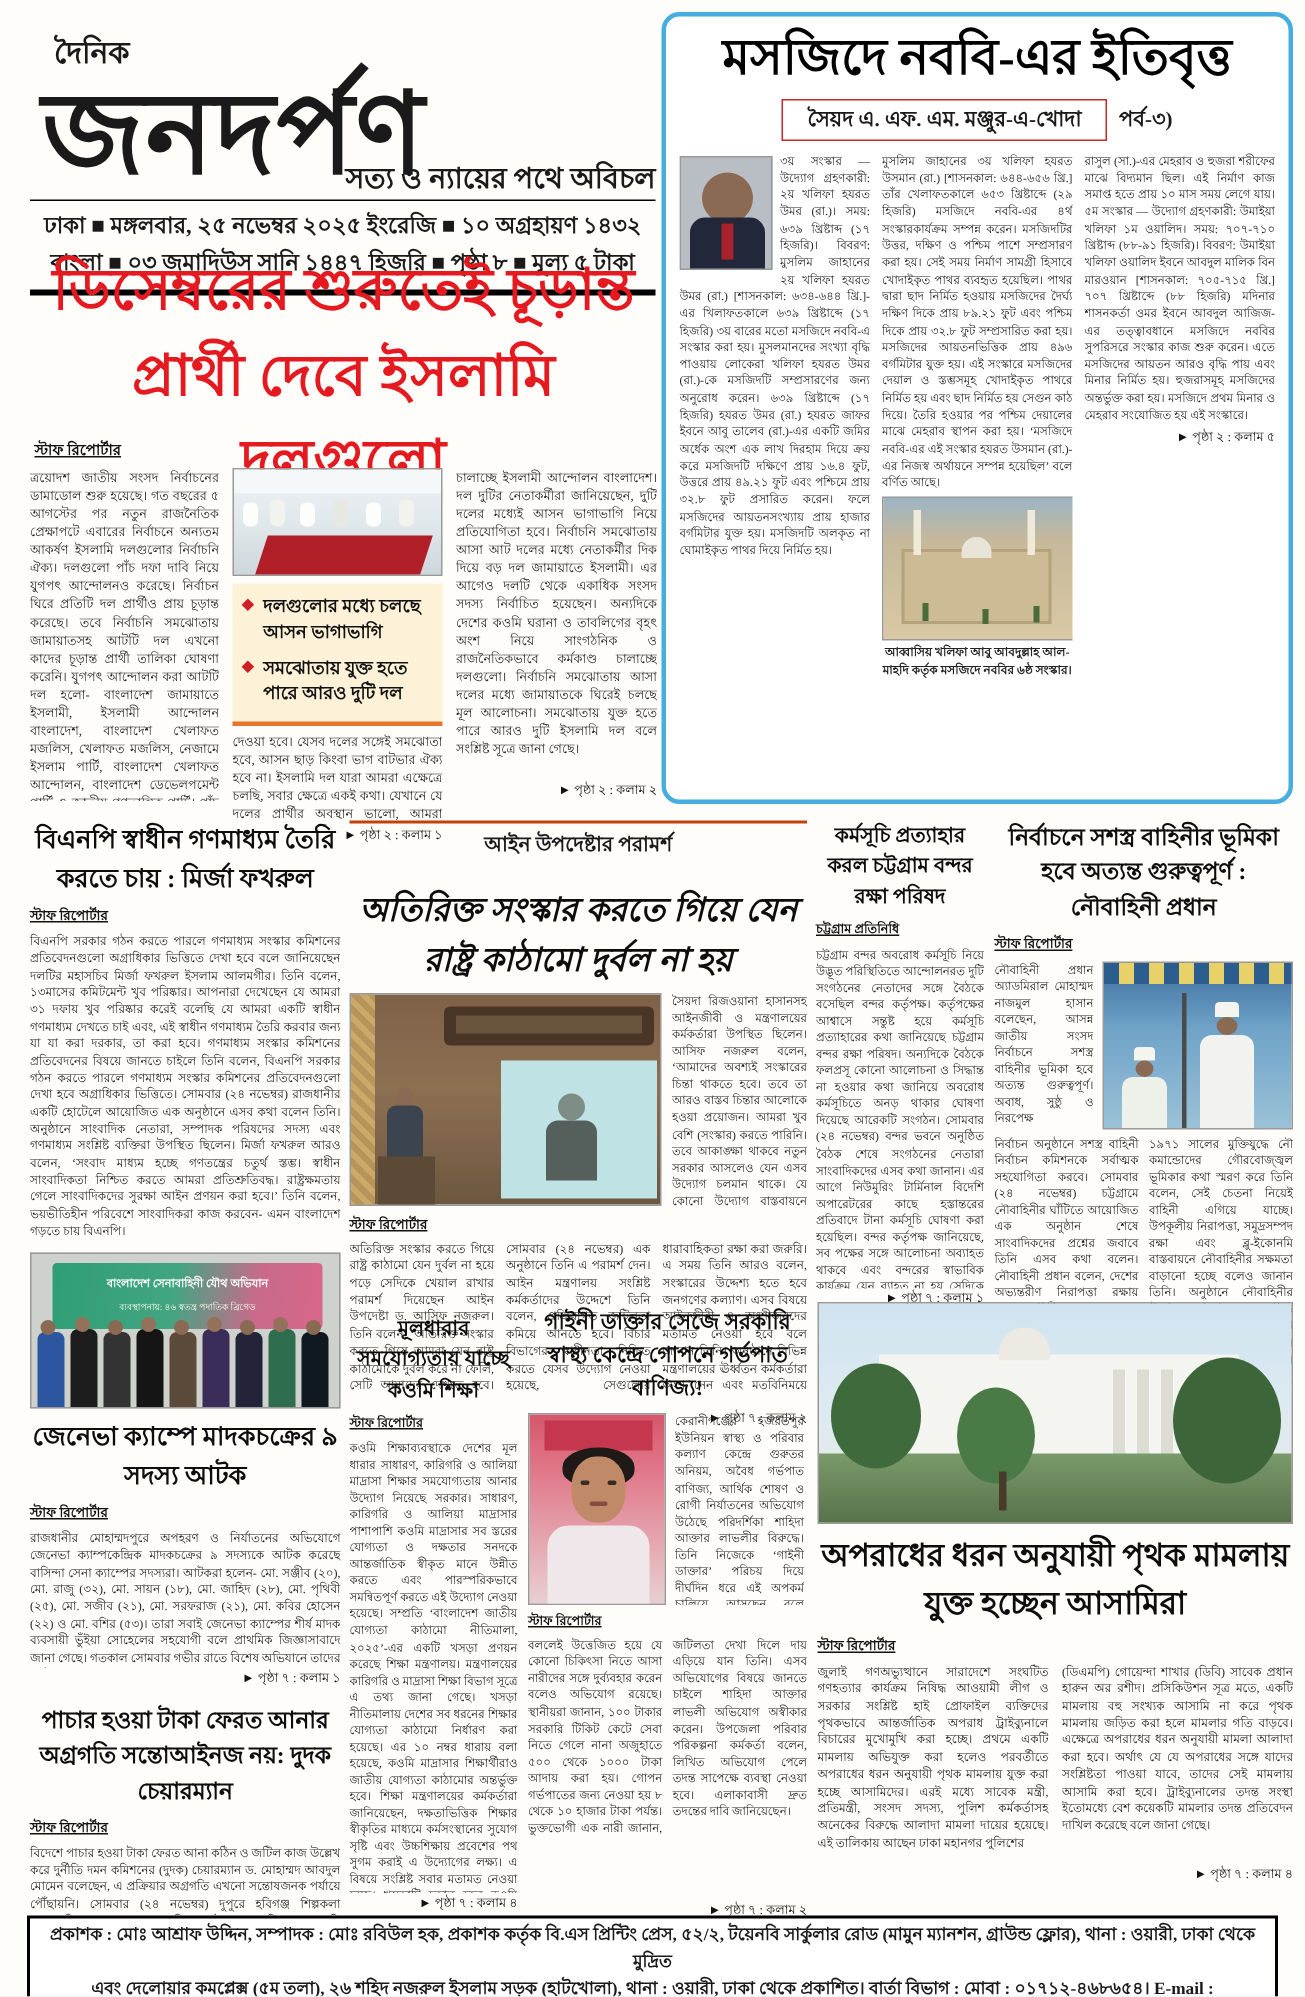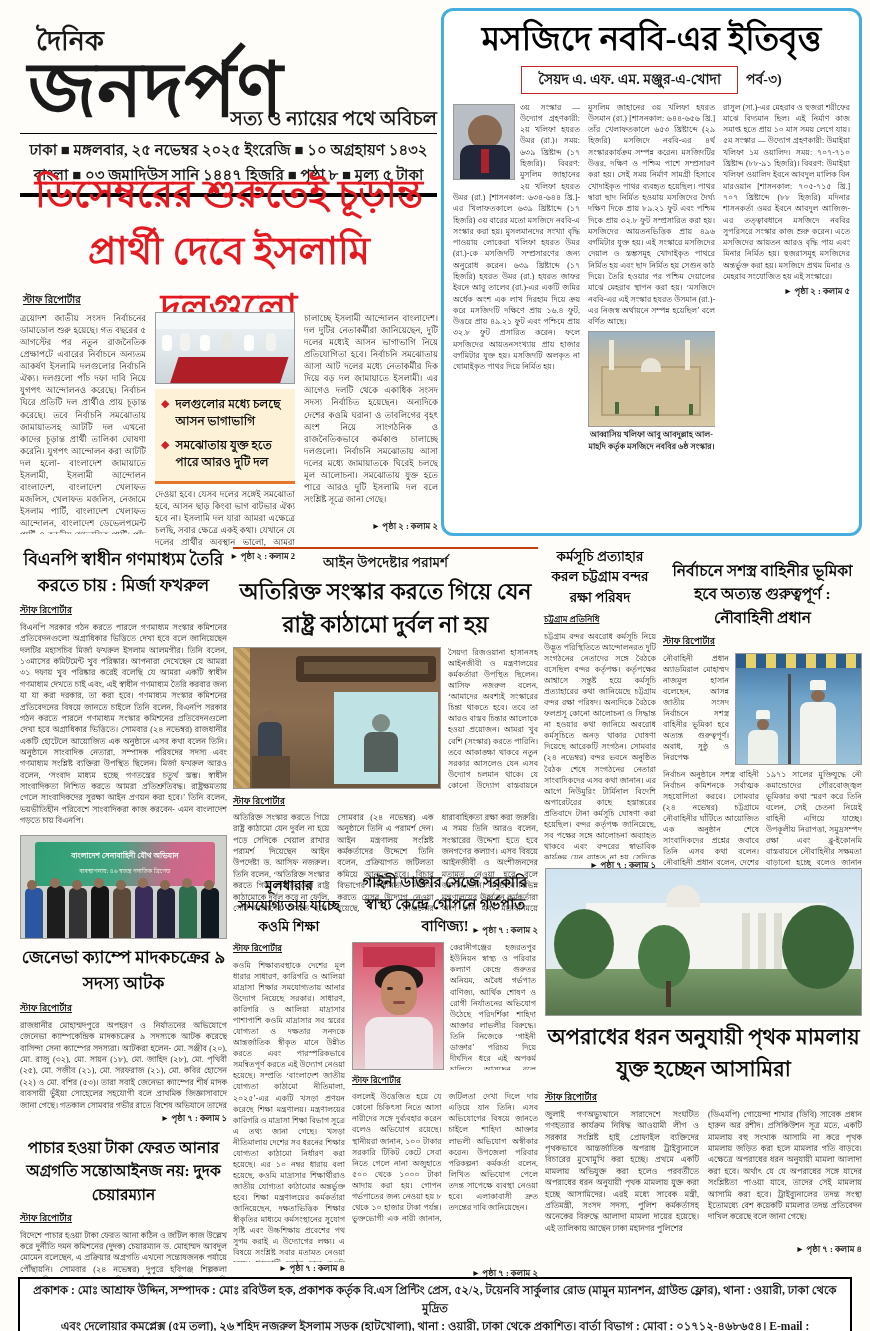--- a/index.html
+++ b/index.html
@@ -5,25 +5,25 @@
   * { margin:0; padding:0; box-sizing:border-box; }
   html,body { background:#e8e8e8; }
   body { font-family:"Liberation Serif","DejaVu Sans",serif; }
   #page {
     position:relative; width:870px; height:1331px; margin:0 auto;
     background:#fffdfa; color:#1a1a1a; overflow:hidden;
   }
   .abs { position:absolute; }
   .jtext { font-size:8.5px; line-height:1.42; text-align:justify; color:#222; overflow:hidden; }
   .reporter { font-size:10px; font-weight:bold; text-decoration:underline; color:#111; }
-  .cont { font-size:8.5px; font-weight:bold; text-align:right; color:#111; }
+  .cont { font-size:8.5px; font-weight:normal; text-align:right; color:#111; }
   .hl { font-weight:bold; color:#0d0d0d; text-align:center; line-height:1.5; }
 
   
-  .m-daily { font-size:27px; font-weight:bold; }
+  .m-daily { font-size:20px; font-weight:bold; }
   .m-title { font-size:76px; font-weight:900; letter-spacing:1px; line-height:1.0; }
   .m-tagline { font-size:19px; font-weight:bold; text-align:right; }
   .m-dateline {
     font-size:15px; font-weight:bold; text-align:center;
     border-top:1.5px solid #000; border-bottom:4px solid #000; padding:4px 0 5px;
   }
 
   
   .serial-box { border:3px solid #45aede; border-radius:12px; background:#fff; padding:6px 9px; }
   .serial-hl { font-size:33px; font-weight:900; text-align:center; color:#000; line-height:1.35; }
@@ -119,38 +119,38 @@
         <div class="bullet-row">
           <span class="diamond">◆</span>
           <span>দলগুলোর মধ্যে চলছে আসন ভাগাভাগি</span>
         </div>
         <div class="bullet-row">
           <span class="diamond">◆</span>
           <span>সমঝোতায় যুক্ত হতে পারে আরও দুটি দল</span>
         </div>
       </div>
       <div class="jtext" style="width:140px; height:62px; margin-top:4px;">দেওয়া হবে। যেসব দলের সঙ্গেই সমঝোতা হবে, আসন ছাড় কিংবা ভাগ বাটভার ঐক্য হবে না। ইসলামি দল যারা আমরা এক্ষেত্রে চলছি, সবার ক্ষেত্রে একই কথা। যেখানে যে দলের প্রার্থীর অবস্থান ভালো, আমরা সেখানে তাকে বেশি গুরুত্ব দেব। প্রায় সব দলের ত্যাগের মানসিকতা থাকতে হবে।</div>
-      <div class="cont">► পৃষ্ঠা ২ : কলাম 2</div>
+      <div class="cont">► পৃষ্ঠা ২ : কলাম ১</div>
     </div>
     <div style="width:134px;">
       <div class="jtext" style="width:134px; height:208px;">চালাচ্ছে ইসলামী আন্দোলন বাংলাদেশ। দল দুটির নেতাকর্মীরা জানিয়েছেন, দুটি দলের মধ্যেই আসন ভাগাভাগি নিয়ে প্রতিযোগিতা হবে। নির্বাচনি সমঝোতায় আসা আট দলের মধ্যে নেতাকর্মীর দিক দিয়ে বড় দল জামায়াতে ইসলামী। এর আগেও দলটি থেকে একাধিক সংসদ সদস্য নির্বাচিত হয়েছেন। অন্যদিকে দেশের কওমি ঘরানা ও তাবলিগের বৃহৎ অংশ নিয়ে সাংগঠনিক ও রাজনৈতিকভাবে কর্মকাণ্ড চালাচ্ছে দলগুলো। নির্বাচনি সমঝোতায় আসা দলের মধ্যে জামায়াতকে ঘিরেই চলছে মূল আলোচনা। সমঝোতায় যুক্ত হতে পারে আরও দুটি ইসলামি দল বলে সংশ্লিষ্ট সূত্রে জানা গেছে।</div>
       <div class="cont">► পৃষ্ঠা ২ : কলাম ২</div>
     </div>
   </div>
 
   <div class="abs" style="left:20px; top:547px; width:207px;">
     <div class="hl" style="font-size:17px;">বিএনপি স্বাধীন গণমাধ্যম তৈরি করতে চায় : মির্জা ফখরুল</div>
     <div class="reporter" style="font-size:9px; margin:5px 0 4px;">স্টাফ রিপোর্টার</div>
     <div class="jtext" style="width:207px; height:238px; font-size:8px;">বিএনপি সরকার গঠন করতে পারলে গণমাধ্যম সংস্কার কমিশনের প্রতিবেদনগুলো অগ্রাধিকার ভিত্তিতে দেখা হবে বলে জানিয়েছেন দলটির মহাসচিব মির্জা ফখরুল ইসলাম আলমগীর। তিনি বলেন, ১৩মাসের কমিটমেন্ট খুব পরিষ্কার। আপনারা দেখেছেন যে আমরা ৩১ দফায় খুব পরিষ্কার করেই বলেছি যে আমরা একটি স্বাধীন গণমাধ্যম দেখতে চাই এবং, এই স্বাধীন গণমাধ্যম তৈরি করবার জন্য যা যা করা দরকার, তা করা হবে। গণমাধ্যম সংস্কার কমিশনের প্রতিবেদনের বিষয়ে জানতে চাইলে তিনি বলেন, বিএনপি সরকার গঠন করতে পারলে গণমাধ্যম সংস্কার কমিশনের প্রতিবেদনগুলো দেখা হবে অগ্রাধিকার ভিত্তিতে। সোমবার (২৪ নভেম্বর) রাজধানীর একটি হোটেলে আয়োজিত এক অনুষ্ঠানে এসব কথা বলেন তিনি। অনুষ্ঠানে সাংবাদিক নেতারা, সম্পাদক পরিষদের সদস্য এবং গণমাধ্যম সংশ্লিষ্ট ব্যক্তিরা উপস্থিত ছিলেন। মির্জা ফখরুল আরও বলেন, ‘সংবাদ মাধ্যম হচ্ছে গণতন্ত্রের চতুর্থ স্তম্ভ। স্বাধীন সাংবাদিকতা নিশ্চিত করতে আমরা প্রতিশ্রুতিবদ্ধ। রাষ্ট্রক্ষমতায় গেলে সাংবাদিকদের সুরক্ষা আইন প্রণয়ন করা হবে।’ তিনি বলেন, ভয়ভীতিহীন পরিবেশে সাংবাদিকরা কাজ করবেন- এমন বাংলাদেশ গড়তে চায় বিএনপি।</div>
     <div class="cont">► পৃষ্ঠা ৭ : কলাম ৪</div>
   </div>
 
   <div class="abs" style="left:233px; top:547px; width:305px;">
     <div class="kicker">আইন উপদেষ্টার পরামর্শ</div>
-    <div class="hl" style="font-size:22px; margin-top:0;">অতিরিক্ত সংস্কার করতে গিয়ে যেন রাষ্ট্র কাঠামো দুর্বল না হয়</div>
+    <div class="hl" style="font-size:22px; margin-top:15px;font-style:italic;">অতিরিক্ত সংস্কার করতে গিয়ে যেন রাষ্ট্র কাঠামো দুর্বল না হয়</div>
     <div style="display:flex; gap:7px; margin-top:6px;">
       <div class="ph" style="position:relative; width:208px; height:142px; border:1px solid #999; background:linear-gradient(#7e6248 0%,#8d6f52 45%,#6d5740 100%);">
         <i style="left:62px; top:8px; width:140px; height:26px; background:#4a3627; border-radius:4px;"></i>
         <i style="left:70px; top:14px; width:124px; height:12px; background:#6b543d;"></i>
         <i style="left:100px; top:44px; width:104px; height:92px; background:#bfe3e4;"></i>
         <i style="left:138px; top:66px; width:18px; height:18px; border-radius:50%; background:#7e8c86;"></i>
         <i style="left:130px; top:84px; width:34px; height:40px; background:#55605c; border-radius:8px 8px 0 0;"></i>
         <i style="left:30px; top:62px; width:12px; height:12px; border-radius:50%; background:#8a6a52;"></i>
         <i style="left:24px; top:74px; width:24px; height:36px; background:#3c4450; border-radius:6px 6px 0 0;"></i>
         <i style="left:18px; top:108px; width:38px; height:34px; background:#5d4a36;"></i>
@@ -164,21 +164,21 @@
   </div>
 
   <div class="abs" style="left:544px; top:547px; width:112px;">
     <div class="hl" style="font-size:13.5px;">কর্মসূচি প্রত্যাহার করল চট্টগ্রাম বন্দর রক্ষা পরিষদ</div>
     <div class="reporter" style="font-size:8.5px; margin:5px 0 4px;">চট্টগ্রাম প্রতিনিধি</div>
     <div class="jtext" style="width:112px; height:228px; font-size:7.8px;">চট্টগ্রাম বন্দর অবরোধ কর্মসূচি নিয়ে উদ্ভূত পরিস্থিতিতে আন্দোলনরত দুটি সংগঠনের নেতাদের সঙ্গে বৈঠকে বসেছিল বন্দর কর্তৃপক্ষ। কর্তৃপক্ষের আশ্বাসে সন্তুষ্ট হয়ে কর্মসূচি প্রত্যাহারের কথা জানিয়েছে চট্টগ্রাম বন্দর রক্ষা পরিষদ। অন্যদিকে বৈঠকে ফলপ্রসূ কোনো আলোচনা ও সিদ্ধান্ত না হওয়ার কথা জানিয়ে অবরোধ কর্মসূচিতে অনড় থাকার ঘোষণা দিয়েছে আরেকটি সংগঠন। সোমবার (২৪ নভেম্বর) বন্দর ভবনে অনুষ্ঠিত বৈঠক শেষে সংগঠনের নেতারা সাংবাদিকদের এসব কথা জানান। এর আগে নিউমুরিং টার্মিনাল বিদেশি অপারেটরের কাছে হস্তান্তরের প্রতিবাদে টানা কর্মসূচি ঘোষণা করা হয়েছিল। বন্দর কর্তৃপক্ষ জানিয়েছে, সব পক্ষের সঙ্গে আলোচনা অব্যাহত থাকবে এবং বন্দরের স্বাভাবিক কার্যক্রম যেন ব্যাহত না হয় সেদিকে সর্বোচ্চ গুরুত্ব দেওয়া হবে।</div>
     <div class="cont">► পৃষ্ঠা ৭ : কলাম ১</div>
   </div>
 
   <div class="abs" style="left:663px; top:547px; width:199px;">
-    <div class="hl" style="font-size:15.5px;margin-top:12px;">নির্বাচনে সশস্ত্র বাহিনীর ভূমিকা হবে অত্যন্ত গুরুত্বপূর্ণ : নৌবাহিনী প্রধান</div>
+    <div class="hl" style="font-size:15.5px;">নির্বাচনে সশস্ত্র বাহিনীর ভূমিকা হবে অত্যন্ত গুরুত্বপূর্ণ : নৌবাহিনী প্রধান</div>
     <div class="reporter" style="font-size:9px; margin:5px 0 4px;">স্টাফ রিপোর্টার</div>
     <div style="display:flex; gap:6px;">
       <div class="jtext" style="width:66px; height:112px; font-size:7.8px;">নৌবাহিনী প্রধান অ্যাডমিরাল মোহাম্মদ নাজমুল হাসান বলেছেন, আসন্ন জাতীয় সংসদ নির্বাচনে সশস্ত্র বাহিনীর ভূমিকা হবে অত্যন্ত গুরুত্বপূর্ণ। অবাধ, সুষ্ঠু ও নিরপেক্ষ</div>
       <div class="ph" style="position:relative; width:127px; height:112px; border:1px solid #999; background:linear-gradient(#3e6f9e 0%,#6fa3c8 40%,#9bc2d8 100%);">
         <i style="left:0; top:0; width:127px; height:14px; background:repeating-linear-gradient(90deg,#2c5d8f 0 10px,#e8d169 10px 20px);"></i>
         <i style="left:74px; top:26px; width:16px; height:10px; background:#f5f5f0; border-radius:3px 3px 0 0;"></i>
         <i style="left:75px; top:36px; width:14px; height:12px; border-radius:50%; background:#8a6a52;"></i>
         <i style="left:64px; top:48px; width:36px; height:64px; background:#f2f3ee; border-radius:8px 8px 0 0;"></i>
         <i style="left:20px; top:56px; width:14px; height:9px; background:#f5f5f0; border-radius:3px 3px 0 0;"></i>
         <i style="left:21px; top:65px; width:12px; height:11px; border-radius:50%; background:#8a6a52;"></i>

